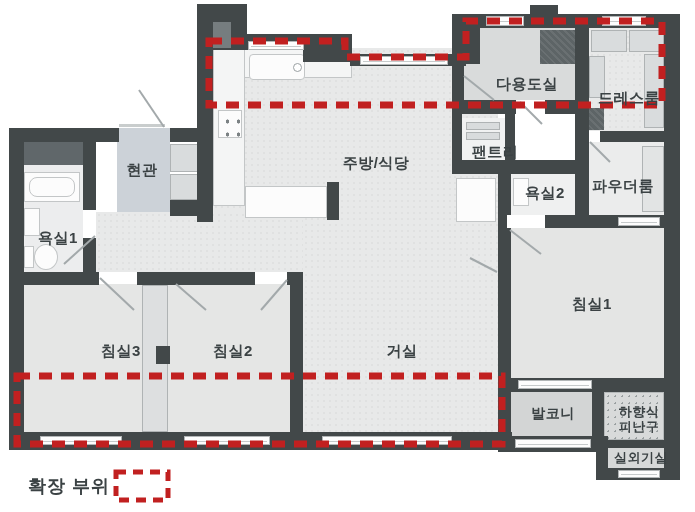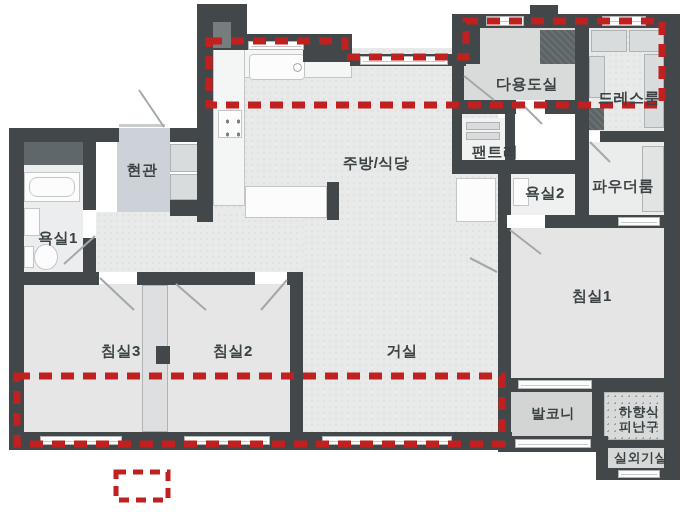--- a/index.html
+++ b/index.html
@@ -153,21 +153,22 @@
       <div class="lbl" style="left: 58px; top: 238px; font-size: 15px;">욕실1</div>
       <div class="lbl" style="left: 82px; top: 351px; font-size: 15px; margin-left: 39px;">침실3</div>
       <div class="lbl" style="left: 233px; top: 351px; font-size: 15px;">침실2</div>
       <div class="lbl" style="left: 402px; top: 351px; font-size: 15px;">거실</div>
       <div class="lbl" style="left: 376px; top: 163px; font-size: 15px;">주방/식당</div>
       <div class="lbl" style="left: 527px; top: 84px; font-size: 15px;">다용도실</div>
       <div class="lbl" style="left: 629px; top: 98px; font-size: 15px;">드레스룸</div>
       <div class="lbl" style="left: 495px; top: 152px; font-size: 15px;">팬트리</div>
       <div class="lbl" style="left: 545px; top: 193px; font-size: 15px;">욕실2</div>
       <div class="lbl" style="left: 623px; top: 186px; font-size: 15px;">파우더룸</div>
-      <div class="lbl" style="left: 592px; top: 296px; font-size: 15px; text-align: center;">침실1</div>
+      <div class="lbl" style="left: 592px; top: 304px; font-size: 15px; text-align: center;">침실1</div>
       <div class="lbl" style="left: 553px; top: 413px; font-size: 14px;">발코니</div>
       <div class="lbl" style="left: 639px; top: 420px; font-size: 13px;">하향식
 피난구</div>
       <div class="lbl" style="left: 641px; top: 458px; font-size: 13px;">실외기실</div>
     </div>
 
+  <div id="legend-label">확장 부위</div>
 
 </div>
 
 </body></html>

